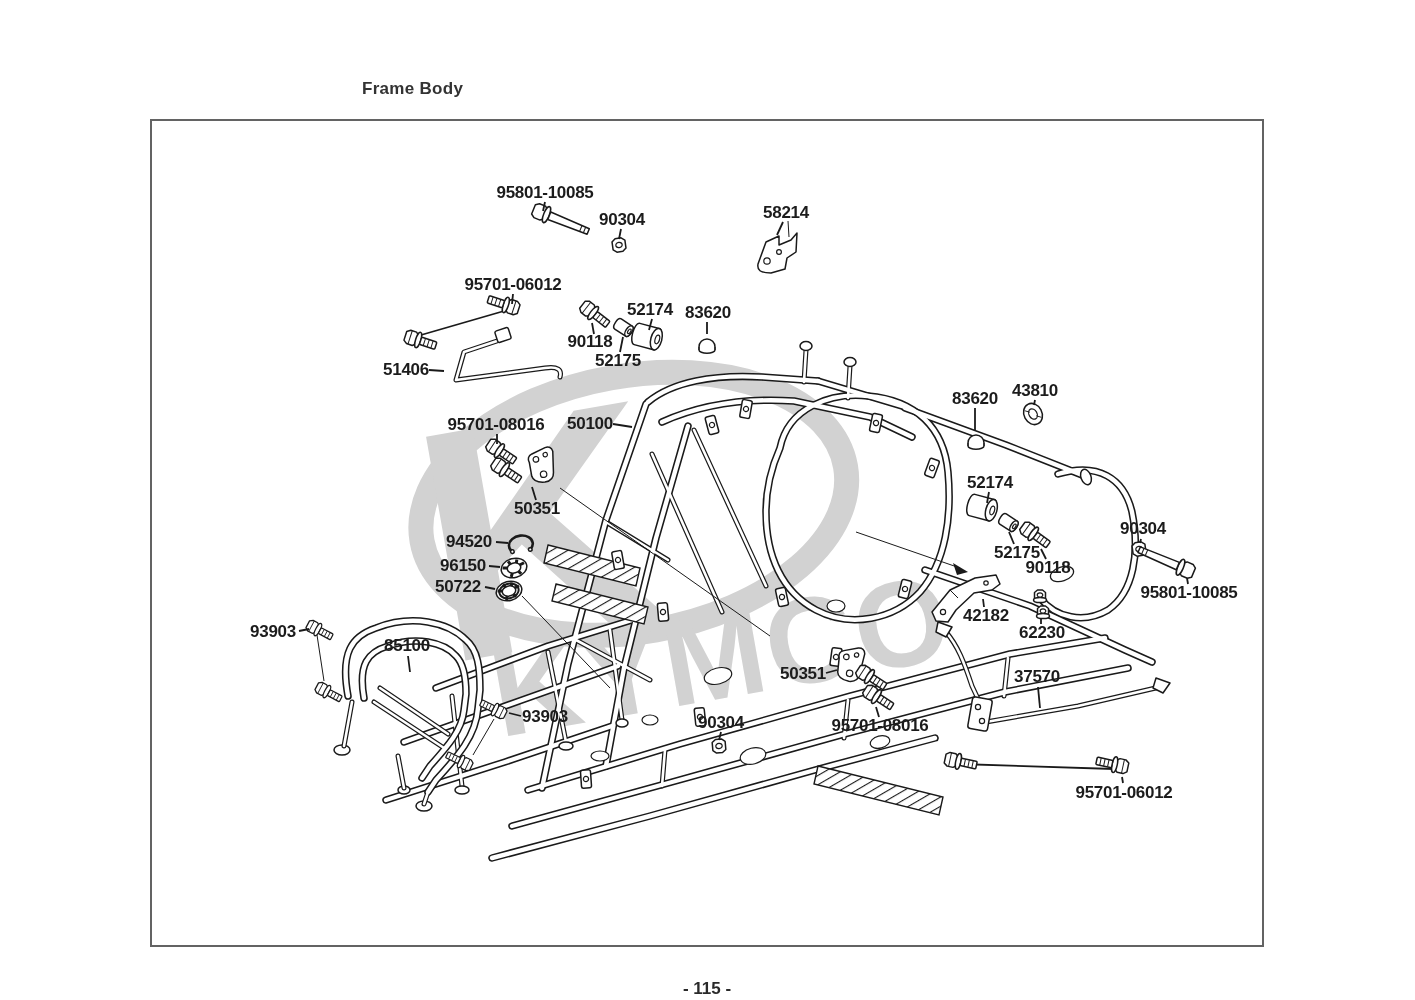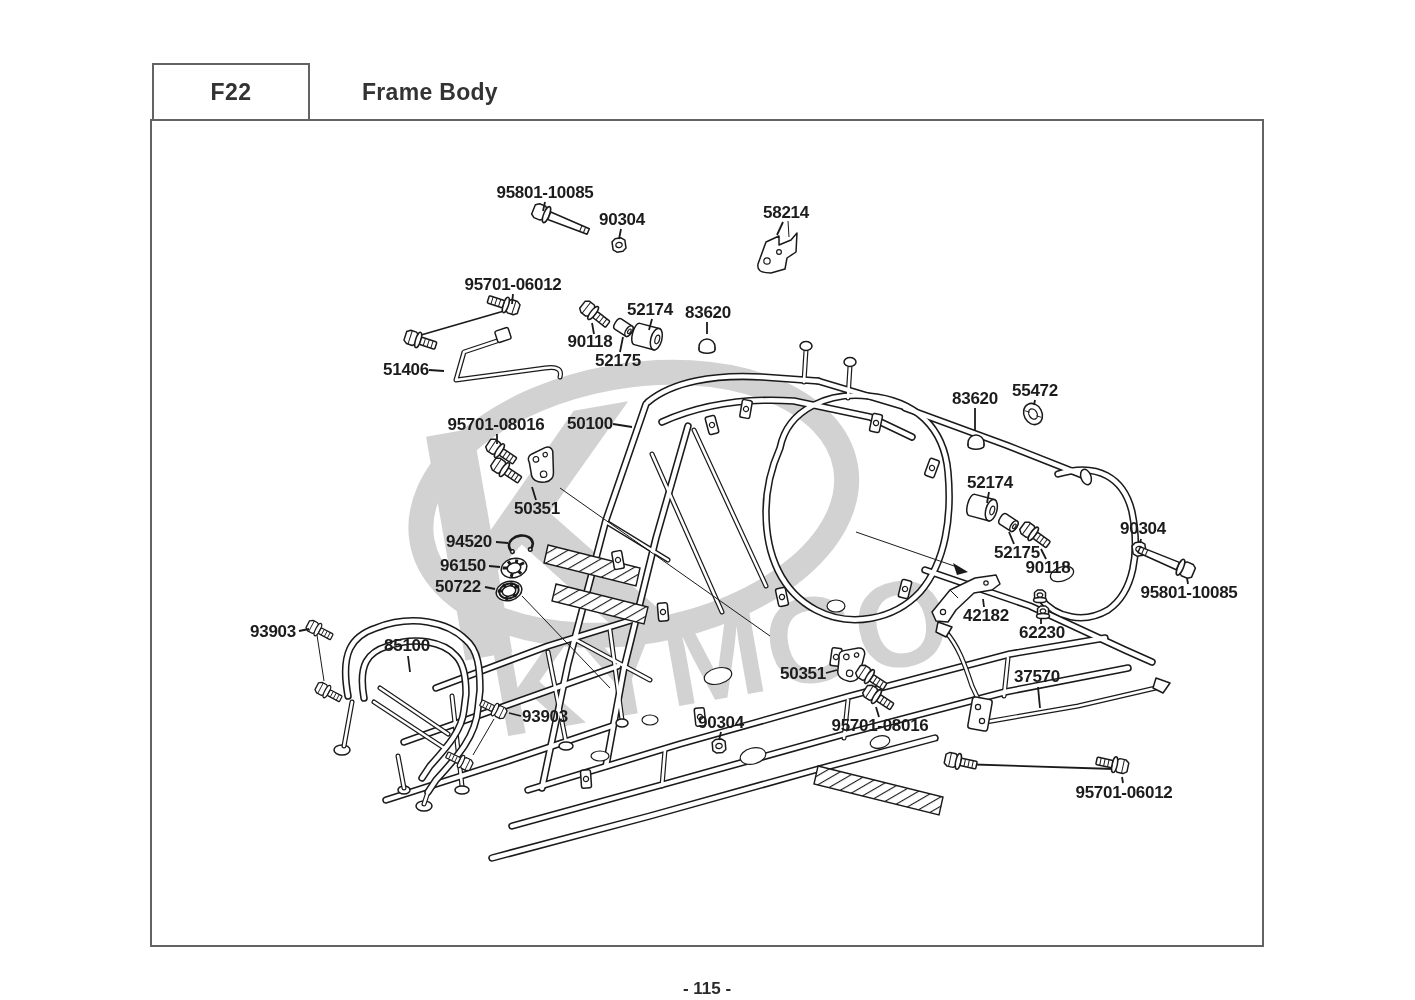--- a/index.html
+++ b/index.html
@@ -3,44 +3,41 @@
 <meta charset="utf-8">
 <style>
   html,body{margin:0;padding:0;background:#fff;}
   body{width:1415px;height:1000px;position:relative;overflow:hidden;
        font-family:"Liberation Sans",sans-serif;}
   #page{position:absolute;inset:0;background:#fff;}
   .box-border{position:absolute;border:2px solid #636363;background:#fff;box-sizing:border-box;}
   #f22-box{left:152px;top:63px;width:158px;height:58px;display:flex;align-items:center;justify-content:center;}
   #main-box{left:150px;top:119px;width:1114px;height:828px;}
   #header-code{font-size:23px;font-weight:bold;color:#333;letter-spacing:.5px;}
-  #page-title{position:absolute;left:362px;top:79px;font-size:23px;font-weight:bold;color:#333;letter-spacing:.3px;}
+  #page-title{position:absolute;left:362px;top:79px;font-size:17px;font-weight:bold;color:#333;letter-spacing:.3px;}
   #page-number{position:absolute;left:707px;top:979px;transform:translateX(-50%);
                font-size:17px;font-weight:bold;color:#2a2a2a;}
   .part-label{position:absolute;transform:translate(-50%,-50%);font-size:17px;font-weight:bold;
               color:#1c1c1c;letter-spacing:-0.3px;white-space:nowrap;z-index:5;}
   svg{position:absolute;left:0;top:0;z-index:2;}
   .to{fill:none;stroke:#1a1a1a;stroke-width:7.5;stroke-linecap:round;stroke-linejoin:round;}
   .ti{fill:none;stroke:#fff;stroke-width:4.4;stroke-linecap:round;stroke-linejoin:round;}
   .so{fill:none;stroke:#1a1a1a;stroke-width:5;stroke-linecap:round;stroke-linejoin:round;}
   .si{fill:none;stroke:#fff;stroke-width:2.6;stroke-linecap:round;stroke-linejoin:round;}
   .pl{fill:#fff;stroke:#1a1a1a;stroke-width:1.5;stroke-linejoin:round;}
   .hl{fill:#fff;stroke:#1a1a1a;stroke-width:1.2;}
   .ln{stroke:#1a1a1a;stroke-width:1.8;}
   .th{stroke:#1a1a1a;stroke-width:1;}
   .wm{fill:#d2d2d2;}
 </style>
 </head>
 <body>
 
 <div id="page">
 
-  <div id="f22-box" class="box-border">
-    <span id="header-code">F22</span>
-  </div>
   <div id="page-title">Frame Body</div>
   <div id="main-box" class="box-border"></div>
 
   <svg width="1415" height="1000" viewBox="0 0 1415 1000">
     <defs>
       <pattern id="hatch" width="8" height="8" patternTransform="rotate(60)" patternUnits="userSpaceOnUse">
         <rect width="8" height="8" fill="#fff"></rect>
           <line x1="0" y1="0" x2="0" y2="8" stroke="#1a1a1a" stroke-width="2.2"></line>
       </pattern>
 
@@ -393,21 +390,21 @@
   <div class="part-label" style="left:590px;top:342px">90118</div>
   <div class="part-label" style="left:618px;top:361px">52175</div>
   <div class="part-label" style="left:406px;top:370px">51406</div>
   <div class="part-label" style="left:496px;top:425px">95701-08016</div>
   <div class="part-label" style="left:590px;top:424px">50100</div>
   <div class="part-label" style="left:537px;top:509px">50351</div>
   <div class="part-label" style="left:469px;top:542px">94520</div>
   <div class="part-label" style="left:463px;top:566px">96150</div>
   <div class="part-label" style="left:458px;top:587px">50722</div>
   <div class="part-label" style="left:975px;top:399px">83620</div>
-  <div class="part-label" style="left:1035px;top:391px">55472</div>
+  <div class="part-label" style="left:1035px;top:391px">43810</div>
   <div class="part-label" style="left:990px;top:483px">52174</div>
   <div class="part-label" style="left:1017px;top:553px">52175</div>
   <div class="part-label" style="left:1048px;top:568px">90118</div>
   <div class="part-label" style="left:1143px;top:529px">90304</div>
   <div class="part-label" style="left:1189px;top:593px">95801-10085</div>
   <div class="part-label" style="left:986px;top:616px">42182</div>
   <div class="part-label" style="left:1042px;top:633px">62230</div>
   <div class="part-label" style="left:273px;top:632px">93903</div>
   <div class="part-label" style="left:407px;top:646px">85100</div>
   <div class="part-label" style="left:803px;top:674px">50351</div>

